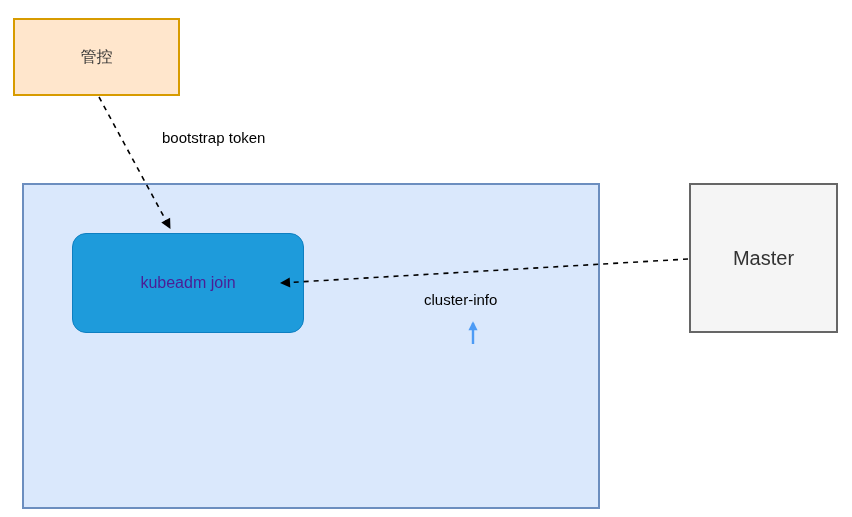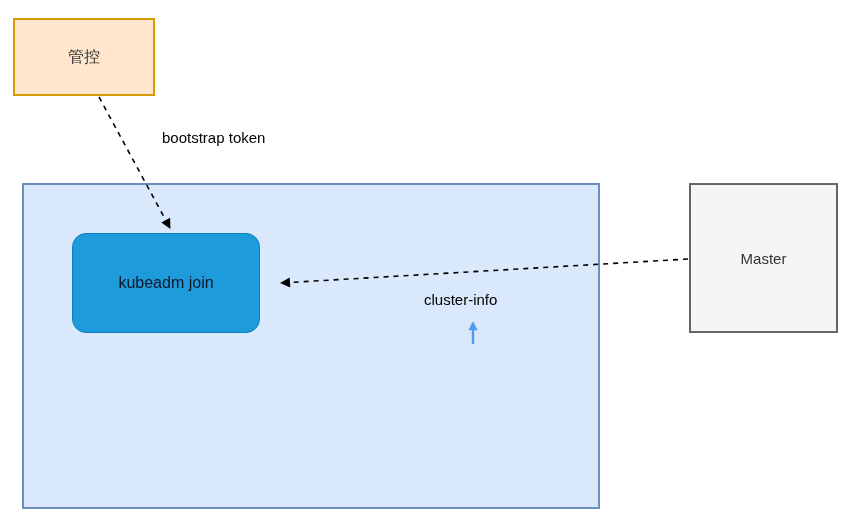--- a/index.html
+++ b/index.html
@@ -27,55 +27,55 @@
     position: absolute;
     display: flex;
     align-items: center;
     justify-content: center;
     box-sizing: border-box;
     font-size: 15px;
   }
   .node-control {
     left: 13px;
     top: 18px;
-    width: 142px;
+    width: 167px;
     height: 78px;
     background: #ffe6cc;
     border: 2px solid #d79b00;
     color: #333333;
     font-size: 16px;
   }
   .node-cluster-container {
     left: 22px;
     top: 183px;
     width: 578px;
     height: 326px;
     background: #dae8fc;
     border: 2px solid #6c8ebf;
   }
   .node-kubeadm-join {
     left: 72px;
     top: 233px;
-    width: 188px;
+    width: 232px;
     height: 100px;
     background: #1e9bdb;
     border: 1.5px solid #0e7fc1;
     border-radius: 14px;
-    color: #0f172a;
+    color: #4c1d95;
     font-size: 16px;
   }
   .node-master {
     left: 689px;
     top: 183px;
     width: 149px;
     height: 150px;
     background: #f5f5f5;
     border: 2px solid #666666;
     color: #333333;
-    font-size: 15px;
+    font-size: 20px;
   }
   .edge-label {
     position: absolute;
     color: #000000;
     font-size: 15px;
     white-space: nowrap;
   }
   .edge-label-bootstrap {
     left: 138px;
     top: 129px;

